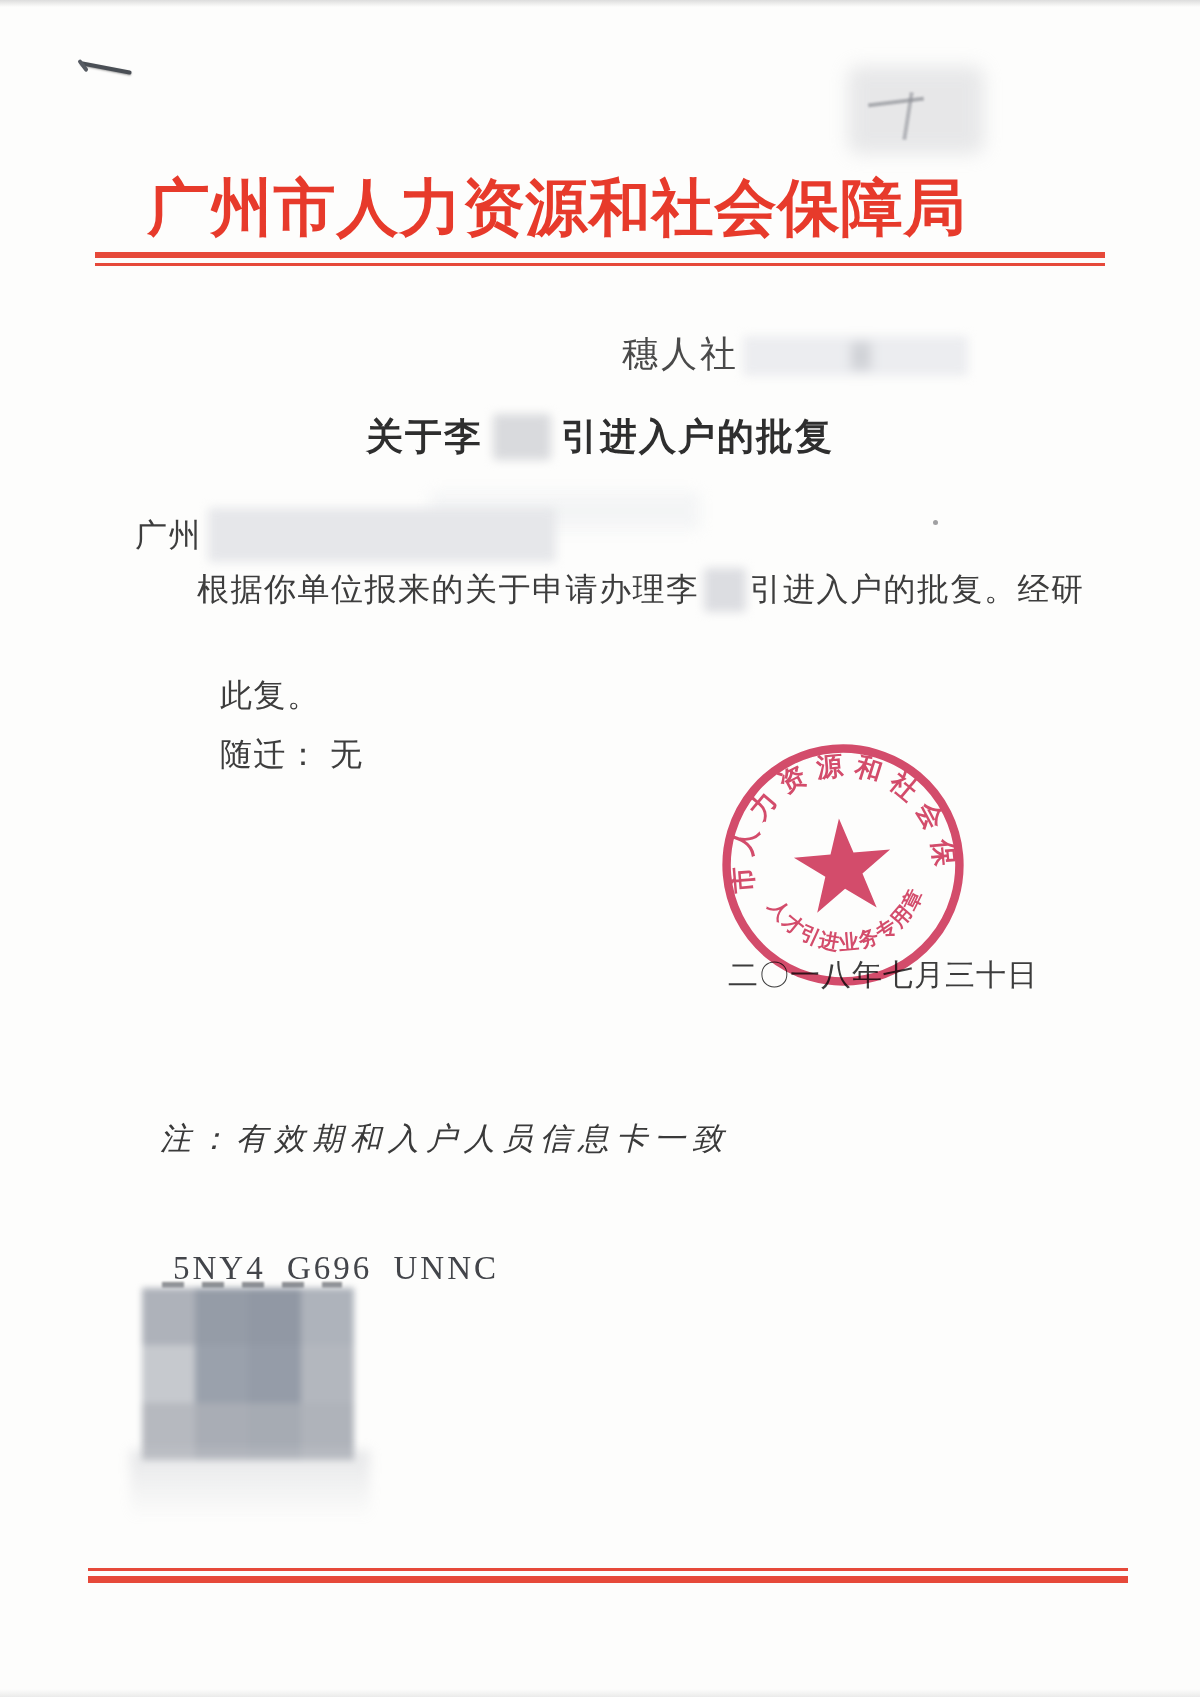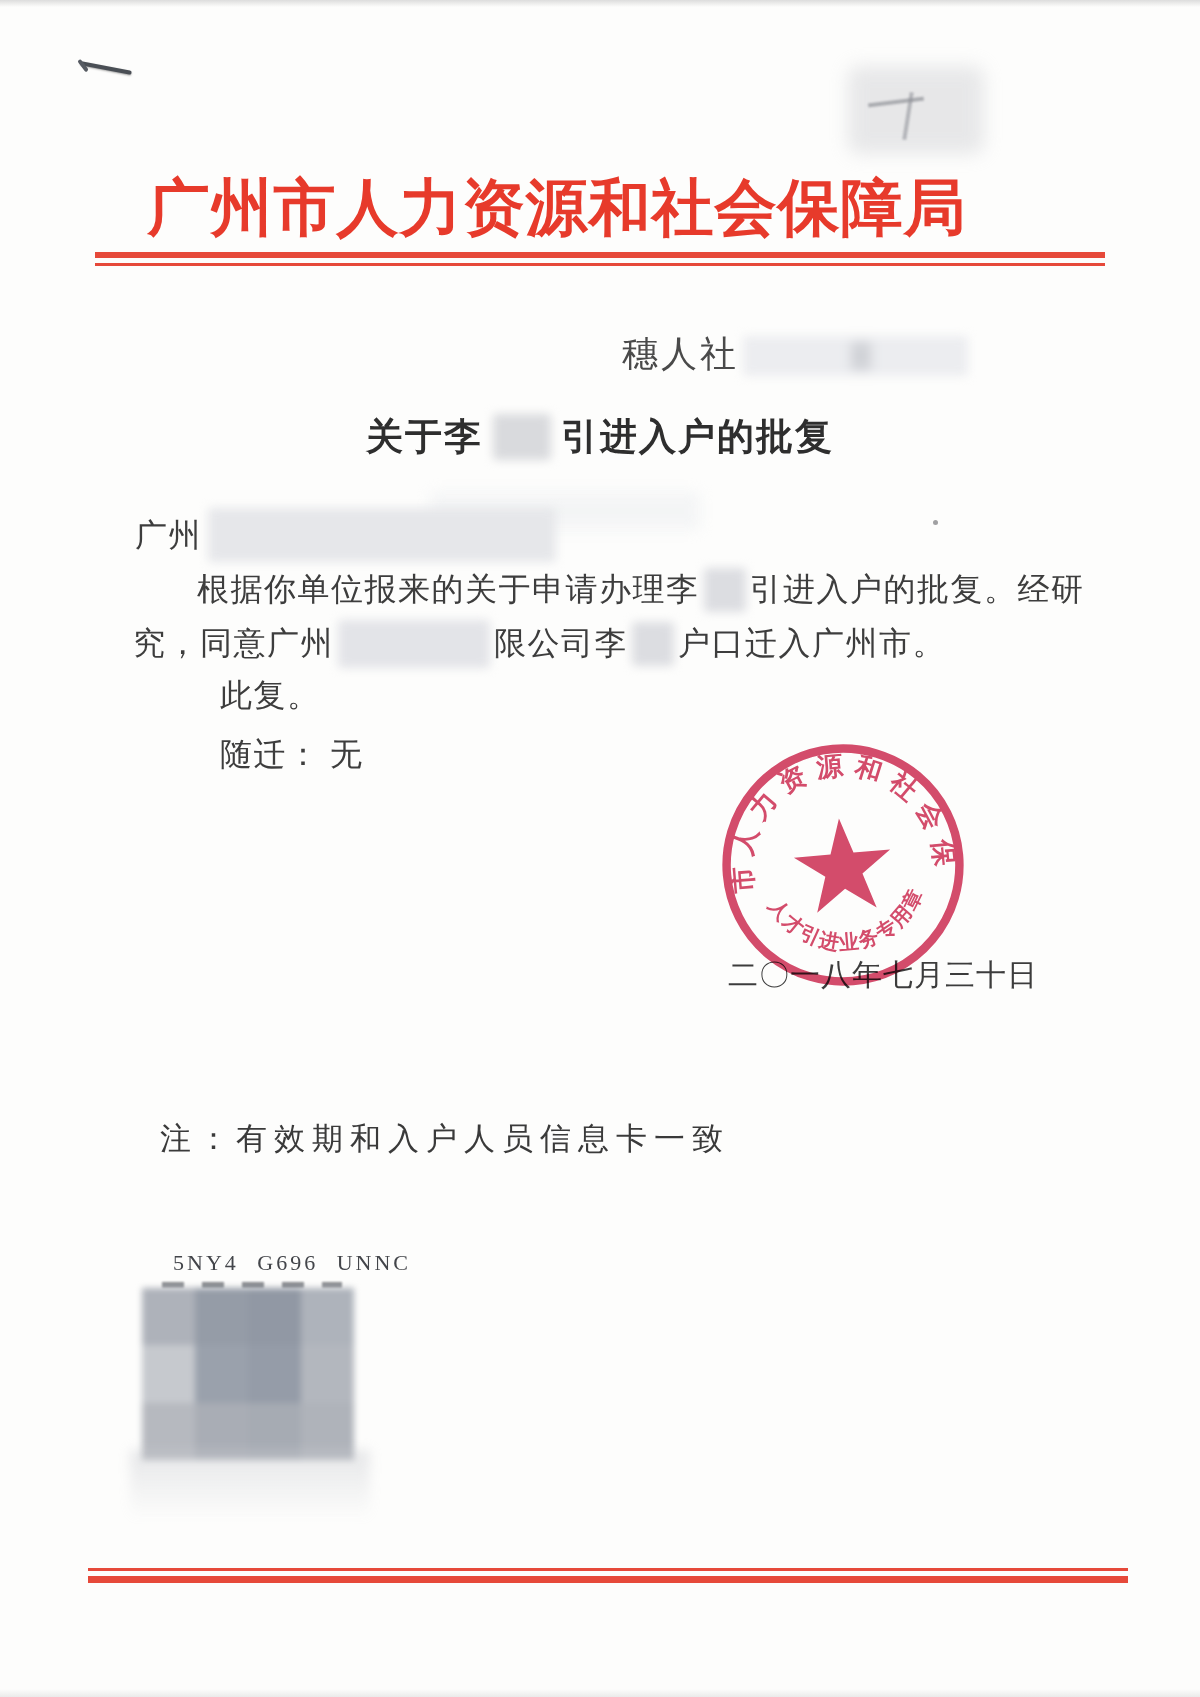--- a/index.html
+++ b/index.html
@@ -75,24 +75,24 @@
     mix-blend-mode:multiply;opacity:.92;transform:rotate(-5deg);}
   .stamp svg{width:100%;height:100%;}
   .stamp-ring{fill:none;stroke:var(--stamp-ink);stroke-width:8;}
   .stamp-star{fill:var(--stamp-ink);}
   .stamp-ringtext{fill:var(--stamp-ink);font-size:25px;font-weight:bold;letter-spacing:9px;
     font-family:"Liberation Serif","DejaVu Serif",serif;}
   .stamp-banner{fill:var(--stamp-ink);font-size:19px;font-weight:bold;letter-spacing:1.5px;
     font-family:"Liberation Serif","DejaVu Serif",serif;}
 
   .note{position:absolute;left:160px;top:1118px;font-size:31px;letter-spacing:7px;
-    color:#3a3a3a;white-space:nowrap;}
+    color:#3a3a3a;white-space:nowrap;font-style:italic;}
   .verify{position:absolute;left:145px;top:1168px;font-size:19.5px;letter-spacing:.5px;
     color:#3f3f3f;white-space:nowrap;}
-  .code{position:absolute;left:173px;top:1250px;font-size:22px;letter-spacing:3px;
+  .code{position:absolute;left:173px;top:1250px;font-size:33px;letter-spacing:3px;
     word-spacing:10px;color:#43454a;white-space:nowrap;font-family:Liberation Serif, serif;}
 
   .mosaic{position:absolute;left:142px;top:1288px;width:212px;height:172px;
     display:grid;grid-template-columns:repeat(4,1fr);grid-template-rows:repeat(3,1fr);
     filter:blur(3px);}
   .mosaic-fade{position:absolute;left:130px;top:1450px;width:240px;height:70px;
     background:linear-gradient(#c9cbd0,rgba(255,255,255,0));opacity:.45;filter:blur(6px);}
   .mosaic-topbits{position:absolute;left:162px;top:1282px;width:180px;height:6px;
     background:repeating-linear-gradient(90deg,#5d6066 0 22px,rgba(255,255,255,0) 22px 40px);
     opacity:.7;filter:blur(1px);}
@@ -126,23 +126,20 @@
   <div class="blur-addressee-light"></div>
   <div class="bodyline addressee">
     <span>广州</span><span class="blur blur-addressee"></span>
   </div>
   <div class="stray-dot"></div>
 
   <div class="bodyline line1">
     <span>根据你单位报来的关于申请办理李</span><span class="blur blur-name"></span><span>引进入户的批复。经研</span>
   </div>
 
-  <div class="bodyline line2">
-    <span>究，同意广州</span><span class="blur blur-company"></span><span>限公司李</span><span class="blur blur-name"></span><span>户口迁入广州市。</span>
-  </div>
 
   <div class="bodyline line3">此复。</div>
   <div class="bodyline line4">随迁： 无</div>
 
   <div class="date">二〇一八年七月三十日</div>
 
   <div class="stamp">
     <svg viewBox="0 0 240 240">
       <defs>
         <path id="arcTop" d="M 37.3,148.9 A 87,87 0 1 1 202.7,148.9" fill="none"></path>

